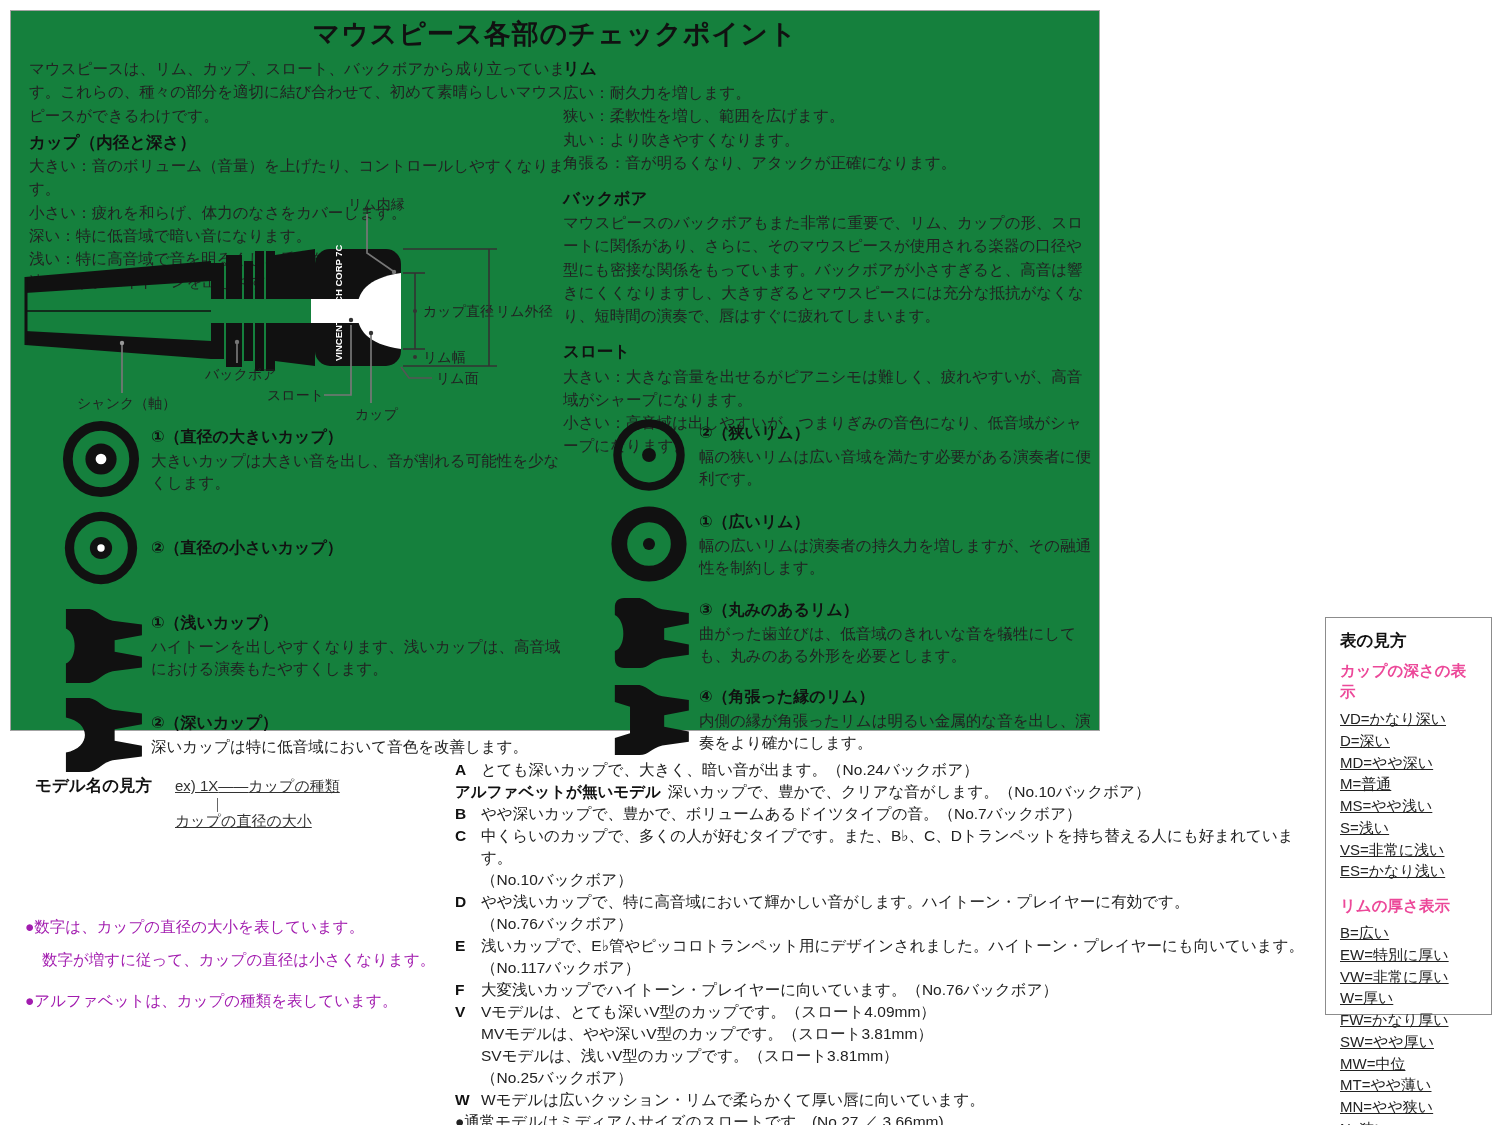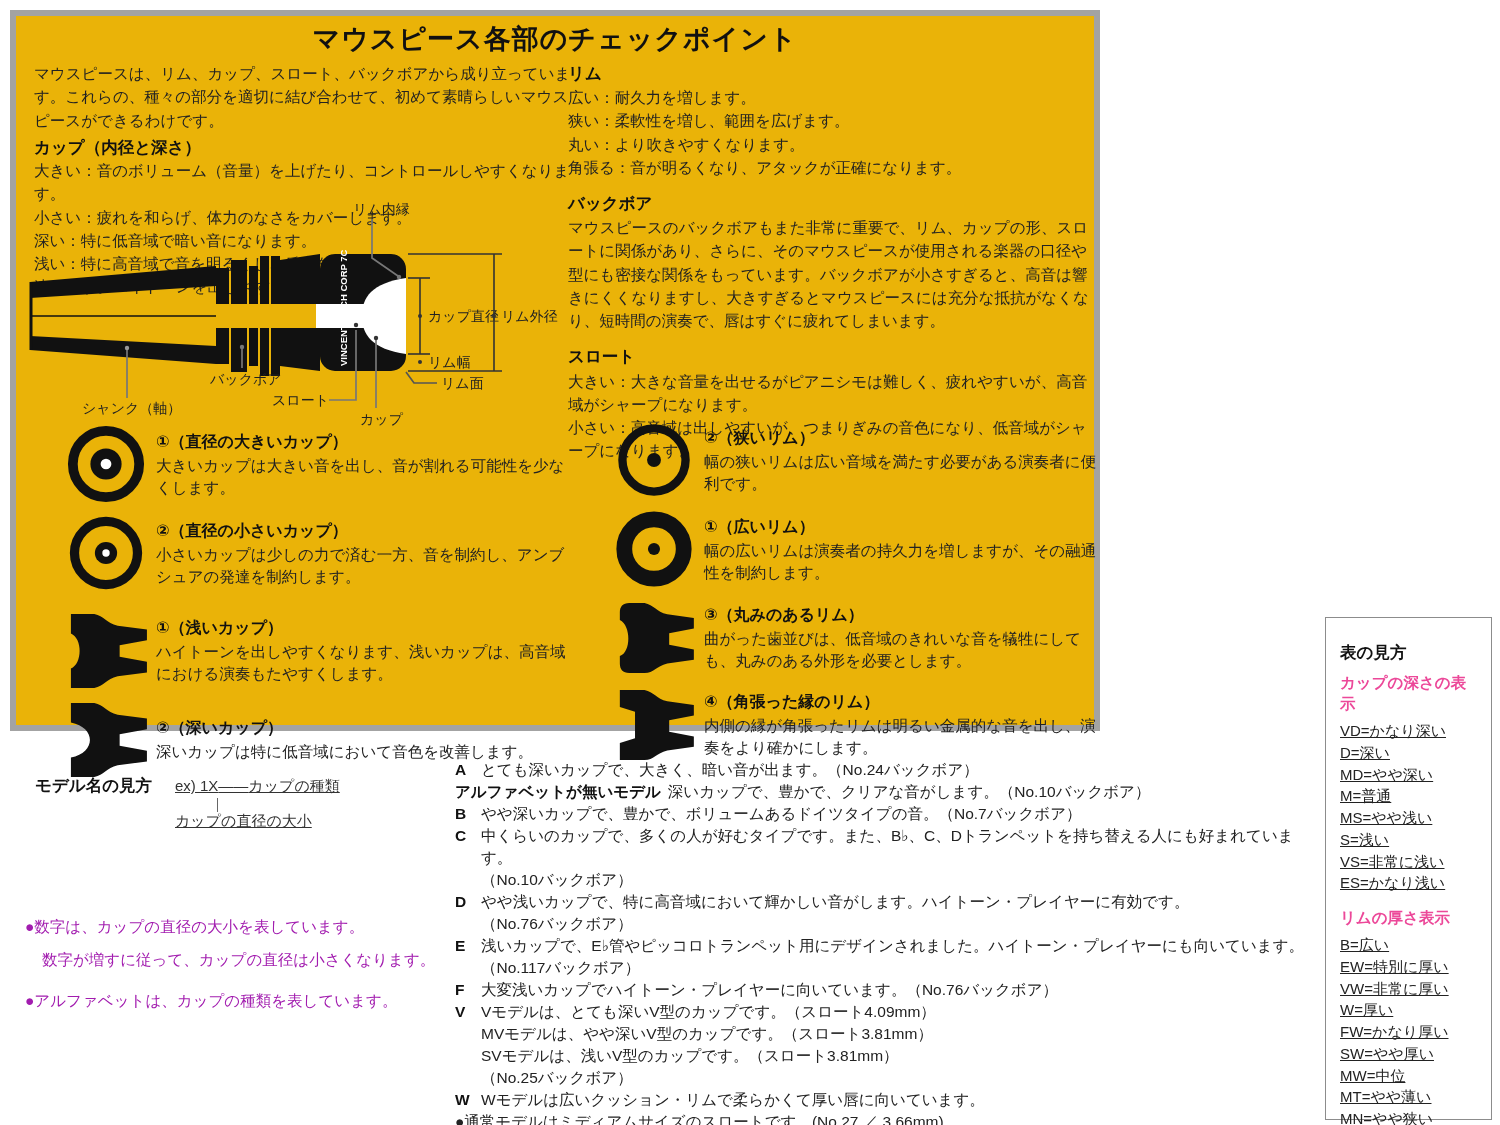--- a/index.html
+++ b/index.html
@@ -4,21 +4,21 @@
 <style>
   html,body{margin:0;padding:0;}
   body{
     width:1500px;height:1125px;background:#ffffff;position:relative;
     font-family:"Liberation Sans","DejaVu Sans",sans-serif;color:#1c1c1c;
     overflow:hidden;
   }
   .ml{white-space:pre-line;}
 
   
-  .main-box{position:absolute;left:10px;top:10px;width:1090px;height:721px;border:6px solid #a3a3a3;box-sizing:border-box;background:#eab308;}
+  .main-box{position:absolute;left:10px;top:10px;width:1090px;height:721px;border:1px solid #a3a3a3;box-sizing:border-box;background:#15803d;}
   .panel-title{text-align:center;font-weight:bold;font-size:27px;padding-top:5px;letter-spacing:1px;color:#111;}
 
   .body-text{font-size:15.5px;line-height:1.5;color:#222;}
   .sec-h{font-weight:bold;font-size:16.5px;color:#111;line-height:1.4;}
 
   .intro{position:absolute;left:18px;top:46px;width:540px;}
   .cup-heading{position:absolute;left:18px;top:120px;}
   .cup-lines{position:absolute;left:18px;top:143px;width:545px;}
 
   .diagram-wrap{position:absolute;left:4px;top:182px;width:545px;height:238px;}
@@ -47,21 +47,21 @@
 
   
   .models{position:absolute;left:455px;top:759px;width:862px;font-size:15.5px;line-height:22px;color:#222;}
   .model-row{display:flex;align-items:flex-start;}
   .mlabel{flex:none;width:26px;font-weight:bold;color:#111;}
   .mlabel.wide{width:auto;margin-right:7px;}
   .mtext{white-space:pre-line;flex:1;}
   .models-footer{margin-top:0;}
 
   
-  .legend-box{position:absolute;left:1325px;top:617px;width:167px;height:503px;border:1px solid #8c8c8c;box-sizing:border-box;padding:24px 14px;background:#fff;}
+  .legend-box{position:absolute;left:1325px;top:617px;width:167px;height:398px;border:1px solid #8c8c8c;box-sizing:border-box;padding:12px 14px;background:#fff;}
   .legend-title{font-size:16.5px;font-weight:bold;color:#111;margin-bottom:9px;}
   .legend-sub{font-size:15.5px;font-weight:bold;color:#ec4899;margin-bottom:5px;}
   .legend-list{font-size:15px;line-height:1.45;color:#222;white-space:pre-line;text-decoration:underline;}
   .legend-gap{margin-top:14px;}
 </style>
 </head>
 <body>
 
 <div class="main-box">
   <div class="panel-title">マウスピース各部のチェックポイント</div>
@@ -174,21 +174,20 @@
     <div class="item" style="margin-bottom:20px;">
       <div class="item-icon">
         <svg width="76" height="76" viewBox="0 0 82 82">
             <circle cx="41" cy="41" r="34" fill="none" stroke="#111" stroke-width="10"></circle>
             <circle cx="41" cy="41" r="12" fill="#111"></circle>
             <circle cx="41" cy="41" r="4" fill="#fff"></circle>
           </svg>
       </div>
       <div class="item-text">
         <div class="item-title">②（直径の小さいカップ）</div>
-        <div class="item-body">小さいカップは少しの力で済む一方、音を制約し、アンブシュアの発達を制約します。</div>
       </div>
     </div>
     <div class="item csec">
       <div class="item-icon">
         <svg width="90" height="76" viewBox="0 0 92 78">
             <path d="M10,1 L34,1 C44,3 46,10 58,13 L88,17 L88,28 L60,33 L60,45 L88,50 L88,61 L58,65 C46,68 44,75 34,77 L10,77 L10,57 C22,52 22,26 10,21 Z" fill="#111"></path>
           </svg>
       </div>
       <div class="item-text">
         <div class="item-title">①（浅いカップ）</div>

